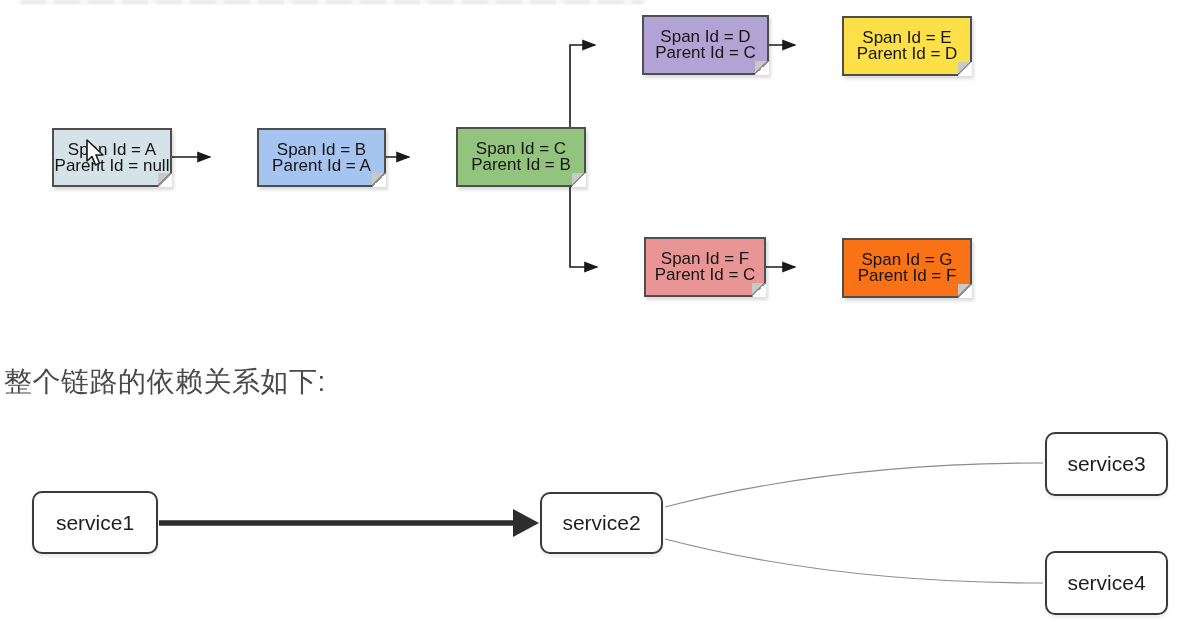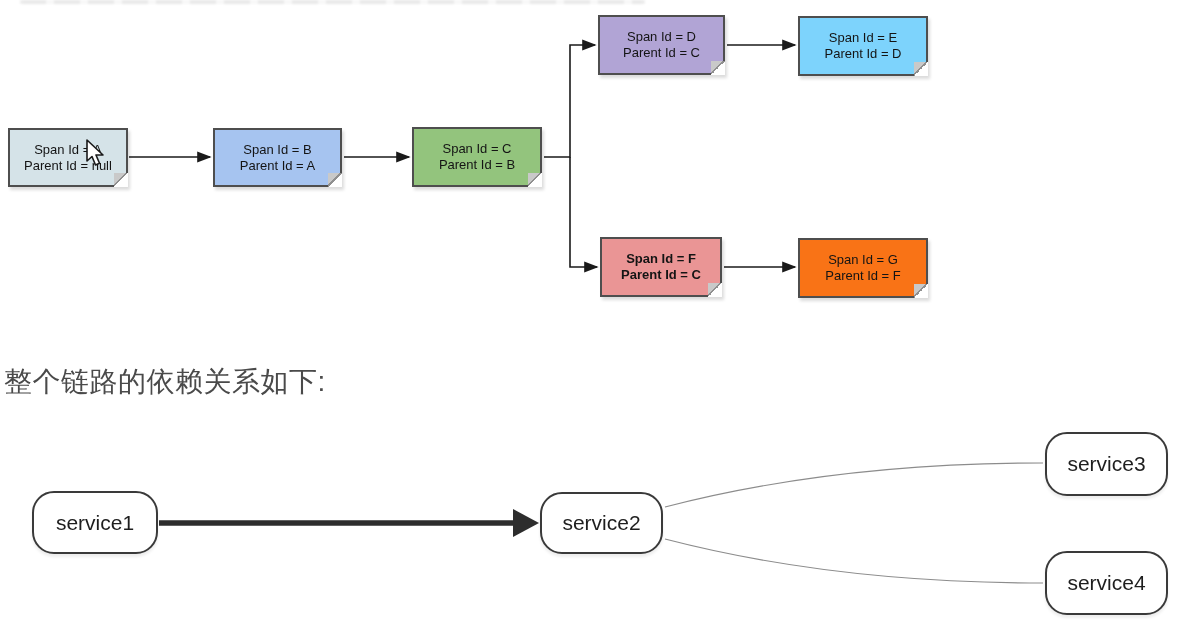--- a/index.html
+++ b/index.html
@@ -12,37 +12,38 @@
     position:absolute;left:20px;top:0;width:625px;height:4px;
     background:repeating-linear-gradient(90deg,#d8d8d8 0 26px,#f2f2f2 26px 34px);
     filter:blur(1px);opacity:.55;border-radius:2px;
   }
   
   svg.edges{position:absolute;left:0;top:0;z-index:1;}
   
   .note{
     position:absolute;z-index:2;border:2px solid #4e4e4e;
     display:flex;flex-direction:column;align-items:center;justify-content:center;
-    font-size:13px;line-height:16px;color:#141414;text-align:center;
+    font-size:17px;line-height:16px;color:#141414;text-align:center;
     box-shadow:2px 3px 3px rgba(0,0,0,.14);
+    margin-left:44px;
   }
   .note .fold{
     position:absolute;right:-2px;bottom:-2px;width:14px;height:14px;
     background:linear-gradient(to top left,#ffffff 0 50%,#8f8f8f 50% 58%,#c9c9c9 58% 100%);
   }
   
   .cursor{position:absolute;z-index:5;}
   
   .caption{
     position:absolute;left:4px;top:363px;z-index:2;
     font-size:28px;color:#4a4a4a;letter-spacing:.5px;
   }
   
   .service{
-    position:absolute;z-index:2;background:#ffffff;border:2.5px solid #3a3a3a;border-radius:22px;
+    position:absolute;z-index:2;background:#ffffff;border:2.5px solid #3a3a3a;border-radius:10px;
     display:flex;align-items:center;justify-content:center;
     font-size:21px;color:#1e1e1e;box-shadow:0 3px 3px rgba(0,0,0,.07);
   }
 </style>
 </head>
 <body>
 
 <div id="canvas">
 
   <div class="top-artifact"></div>
@@ -84,27 +85,27 @@
     <span>Parent Id = A</span>
     <span class="fold"></span>
   </div>
 
   <div class="note" style="left: 598px; top: 15px; width: 123px; height: 56px; background-color: rgb(177, 164, 213);">
     <span>Span Id = D</span>
     <span>Parent Id = C</span>
     <span class="fold"></span>
   </div>
 
-  <div class="note" style="left: 798px; top: 16px; width: 126px; height: 56px; background-color: #7dd3fc;">
+  <div class="note" style="left: 798px; top: 16px; width: 126px; height: 56px; background-color: #fde047;">
     <span>Span Id = E</span>
     <span>Parent Id = D</span>
     <span class="fold"></span>
   </div>
 
-  <div class="note" style="left: 600px; top: 237px; width: 118px; height: 56px; background-color: rgb(234, 149, 149); font-weight: bold;">
+  <div class="note" style="left: 600px; top: 237px; width: 118px; height: 56px; background-color: rgb(234, 149, 149);">
     <span>Span Id = F</span>
     <span>Parent Id = C</span>
     <span class="fold"></span>
   </div>
 
   <div class="note" style="left: 798px; top: 238px; width: 126px; height: 56px; background-color: #f97316;">
     <span>Span Id = G</span>
     <span>Parent Id = F</span>
     <span class="fold"></span>
   </div>

